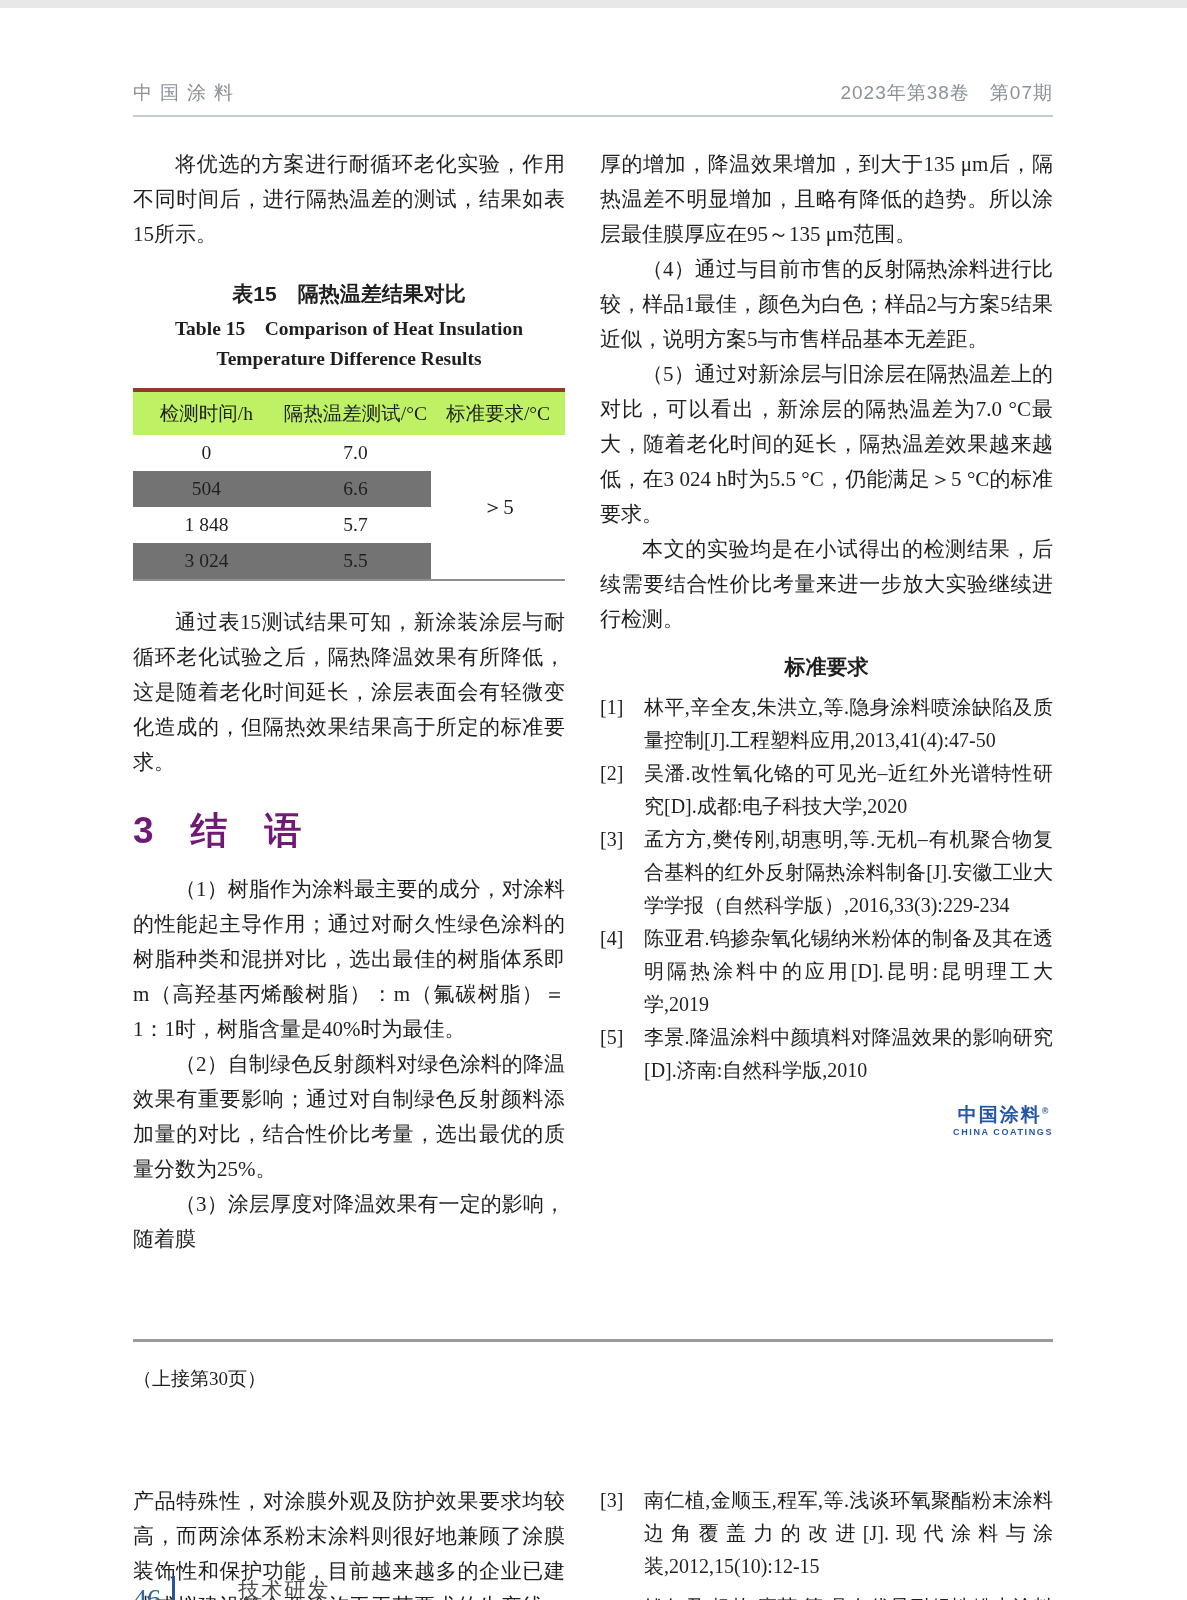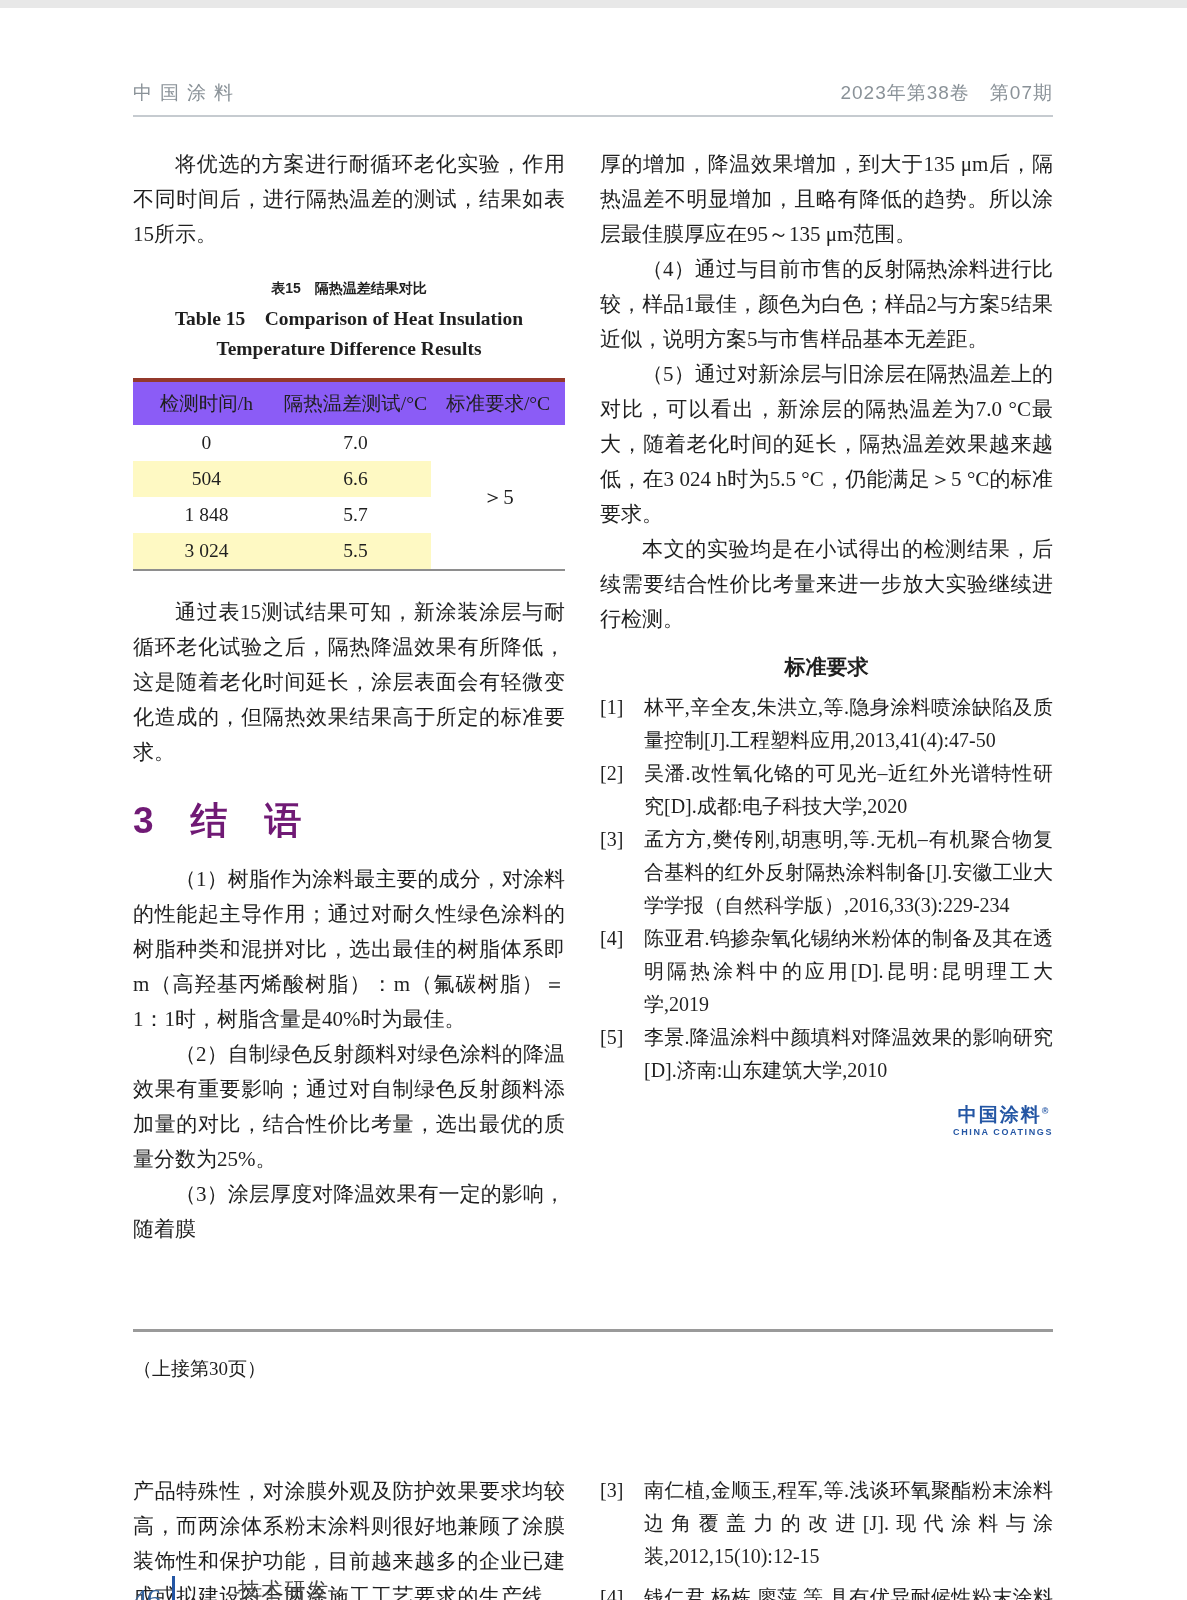--- a/index.html
+++ b/index.html
@@ -25,36 +25,36 @@
   .article2 { display:flex; gap:35px; margin-top:92px; }
   .col-left  { width:432px; flex:0 0 432px; }
   .col-right { width:453px; flex:0 0 453px; }
 
   p.body { font-size:21px; line-height:35px; text-align:justify; margin:0; }
   p.indent { text-indent:2em; }
 
   
   .table-title-cn {
     font-family:"Liberation Sans","DejaVu Sans",sans-serif;
-    font-weight:bold; font-size:14px; text-align:center; margin-top:28px;
+    font-weight:bold; font-size:21px; text-align:center; margin-top:28px;
   }
   .table-title-en {
     font-weight:bold; font-size:19.5px; line-height:30px;
     text-align:center; margin-top:6px;
   }
   table.t15 {
     width:100%; border-collapse:collapse; margin-top:14px;
     font-size:19.5px;
     border-top:4px solid #93392b; border-bottom:2px solid #8e8e8e;
   }
   table.t15 th {
-    background:#8b5cf6; font-weight:normal; padding:8px 2px; text-align:center;
+    background:#bef264; font-weight:normal; padding:8px 2px; text-align:center;
   }
   table.t15 td { text-align:center; padding:7px 2px; }
-  table.t15 tr.stripe td { background:#fef9c3; }
+  table.t15 tr.stripe td { background:#737373; }
   table.t15 td.req { background:#ffffff; font-size:21px; }
   table.t15 .c1 { width:34%; } table.t15 .c2 { width:35%; } table.t15 .c3 { width:31%; }
 
   
   .section-heading {
     color:#701a75; font-family:Liberation Sans, sans-serif;
     font-weight:bold; font-size:37px; margin:26px 0 16px 0;
   }
   .ref-heading {
     text-align:center; font-family:"Liberation Sans","DejaVu Sans",sans-serif;
@@ -169,21 +169,21 @@
       <div class="ref">
         <span class="num">[3]</span>
         <span class="txt">孟方方,樊传刚,胡惠明,等.无机–有机聚合物复合基料的红外反射隔热涂料制备[J].安徽工业大学学报（自然科学版）,2016,33(3):229-234</span>
       </div>
       <div class="ref">
         <span class="num">[4]</span>
         <span class="txt">陈亚君.钨掺杂氧化锡纳米粉体的制备及其在透明隔热涂料中的应用[D].昆明:昆明理工大学,2019</span>
       </div>
       <div class="ref">
         <span class="num">[5]</span>
-        <span class="txt">李景.降温涂料中颜填料对降温效果的影响研究[D].济南:山东建筑大学,2010</span>
+        <span class="txt">李景.降温涂料中颜填料对降温效果的影响研究[D].济南:自然科学版,2010</span>
       </div>
 
       <div class="logo-wrap">
         <div class="logo">
           <div class="logo-cn"><span>中国涂料</span><sup>®</sup></div>
           <div class="logo-en">CHINA COATINGS</div>
         </div>
       </div>
     </div>
   </div>

